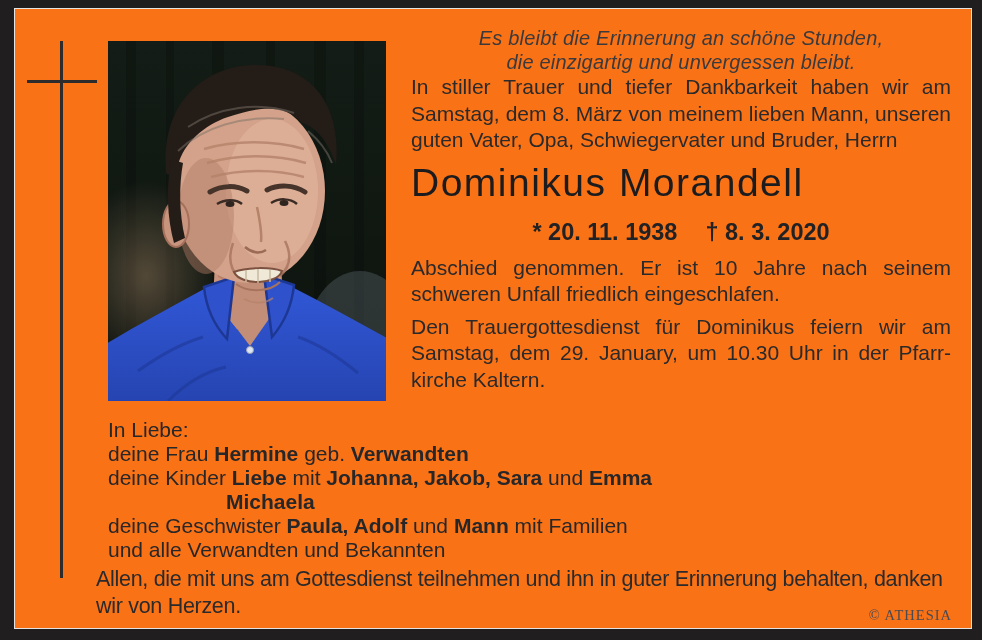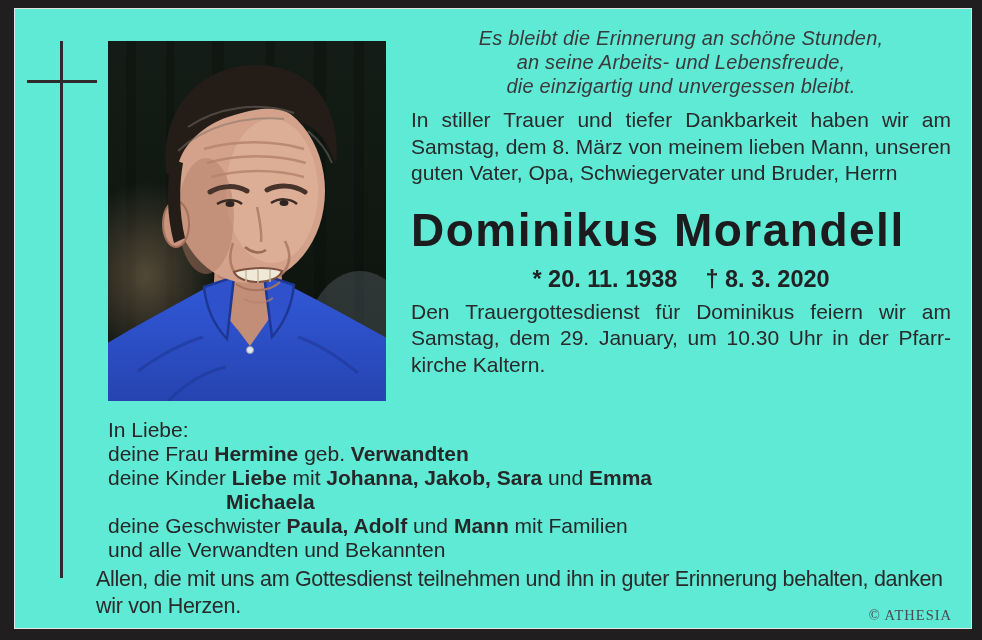--- a/index.html
+++ b/index.html
@@ -1,36 +1,36 @@
 <!DOCTYPE html>
 <html><head>
 <meta charset="utf-8">
 <style>
   * { margin:0; padding:0; box-sizing:border-box; }
   html,body { width:982px; height:640px; overflow:hidden; }
   body { font-family:"Liberation Sans","DejaVu Sans",sans-serif; }
   .page { position:relative; width:982px; height:640px; background:#211e1f; }
-  .card { position:absolute; left:14px; top:8px; right:10px; bottom:11px; background:#5eead4;
+  .card { position:absolute; left:14px; top:8px; right:10px; bottom:11px; background:#f97316;
           box-shadow: inset 0 0 0 1px #e4e4e4; }
 
   
   .cross-stem { position:absolute; left:46px; top:33px; width:3px; height:537px; background:#2d2b2b; }
   .cross-bar  { position:absolute; left:13px; top:72px; width:70px; height:3px; background:#2d2b2b; }
 
   
   .photo { position:absolute; left:94px; top:33px; width:278px; height:360px; overflow:hidden; }
   .photo svg { display:block; width:100%; height:100%; }
 
   
   .right-col { position:absolute; left:397px; top:16px; width:540px; color:#2a292b; }
   .motto { margin-top:2px; text-align:center; font-style:italic; font-size:20px; line-height:24px;
            color:#3b393c; letter-spacing:.2px; }
   .para  { text-align:justify; font-size:21px; line-height:26.5px; hyphens:manual; color:#2a292b; }
-  .intro { margin-top:9px; }
-  .deceased-name { margin-top:18px; font-size:46px; font-weight:bold; letter-spacing:1.5px;
+  .intro { }
+  .deceased-name { margin-top:4px; font-size:39px; font-weight:normal; letter-spacing:1.5px;
                    white-space:nowrap; color:#1c1b1d; line-height:50px; }
   .dates { margin-top:10px; text-align:center; font-weight:bold; font-size:23.5px; line-height:28px; color:#222124;}
   .dates .death { margin-left:28px; }
   .farewell { margin-top:9px; }
   .service  { margin-top:6px; }
 
   
   .family { position:absolute; left:94px; top:410px; font-size:21px; line-height:24px; color:#272628; }
   .family b { font-weight:bold; }
   .fam-indent { padding-left:118px; }
@@ -141,28 +141,28 @@
           <path d="M80,86 C110,66 150,60 186,72"></path>
           <path d="M70,110 C95,86 135,74 176,78"></path>
           <path d="M200,90 C212,100 220,112 224,122"></path>
         </g>
       </svg>
     </div>
 
     <div class="right-col">
       <div class="motto">
         <div>Es bleibt die Erinnerung an schöne Stunden,</div>
-        <div>an seine Arbeits- und Lebensfreude,</div>
         <div>die einzigartig und unvergessen bleibt.</div>
       </div>
       <p class="para intro">In stiller Trauer und tiefer Dankbarkeit haben wir am Samstag, dem 8. März von meinem lieben Mann, unseren guten Vater, Opa, Schwiegervater und Bru­der, Herrn</p>
       <h1 class="deceased-name">Dominikus Morandell</h1>
       <div class="dates">
         <span class="birth">* 20. 11. 1938</span><span class="death">† 8. 3. 2020</span>
       </div>
+      <p class="para farewell">Abschied genommen. Er ist 10 Jahre nach seinem schweren Unfall friedlich eingeschlafen.</p>
       <p class="para service">Den Trauergottesdienst für Dominikus feiern wir am Samstag, dem 29. January, um 10.30 Uhr in der Pfarr­kirche Kaltern.</p>
     </div>
 
     <div class="family">
       <div>In Liebe:</div>
       <div>
         <span>deine Frau</span>
         <b>Hermine</b>
         <span>geb.</span>
         <b>Verwandten</b>

